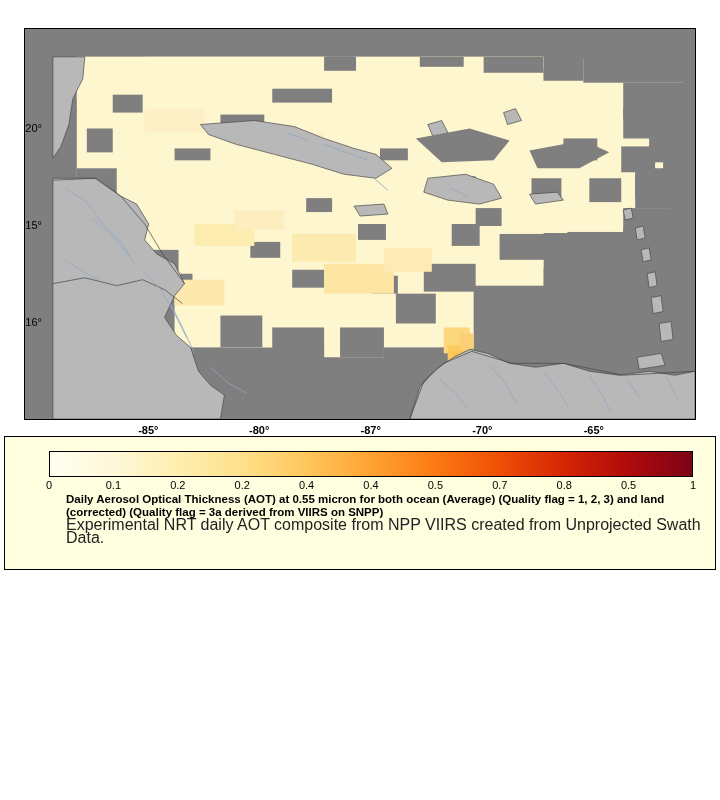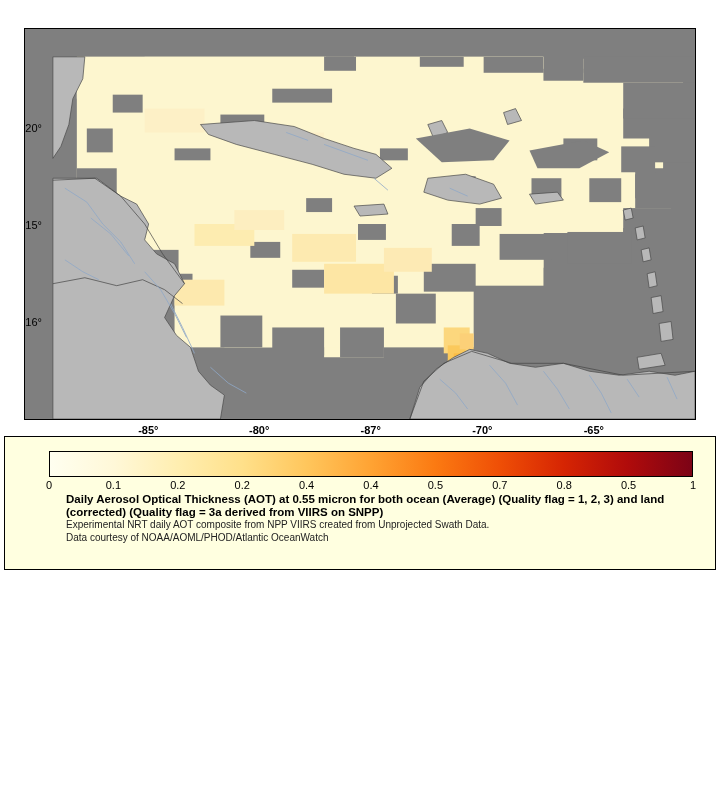--- a/index.html
+++ b/index.html
@@ -90,21 +90,21 @@
     width: 650px;
   }
   #legend-title {
     font-size: 11.5px;
     font-weight: bold;
     color: #000;
     line-height: 13px;
     margin: 0;
   }
   .legend-sub {
-    font-size: 10px;
+    font-size: 16px;
     color: #222;
     line-height: 12.5px;
     margin: 0;
   }
 </style>
 </head>
 <body>
 
 <div id="map-panel">
 
@@ -305,15 +305,14 @@
     <div class="cb-tick" style="left:60%">0.5</div>
     <div class="cb-tick" style="left:70%">0.7</div>
     <div class="cb-tick" style="left:80%">0.8</div>
     <div class="cb-tick" style="left:90%">0.5</div>
     <div class="cb-tick" style="left:100%">1</div>
   </div>
 
   <div id="legend-text">
     <p id="legend-title">Daily Aerosol Optical Thickness (AOT) at 0.55 micron for both ocean (Average) (Quality flag = 1, 2, 3) and land (corrected) (Quality flag = 3a derived from VIIRS on SNPP)</p>
     <p class="legend-sub">Experimental NRT daily AOT composite from NPP VIIRS created from Unprojected Swath Data.</p>
-    <p class="legend-sub">Data courtesy of NOAA/AOML/PHOD/Atlantic OceanWatch</p>
   </div>
 </div>
 
 </body></html>

